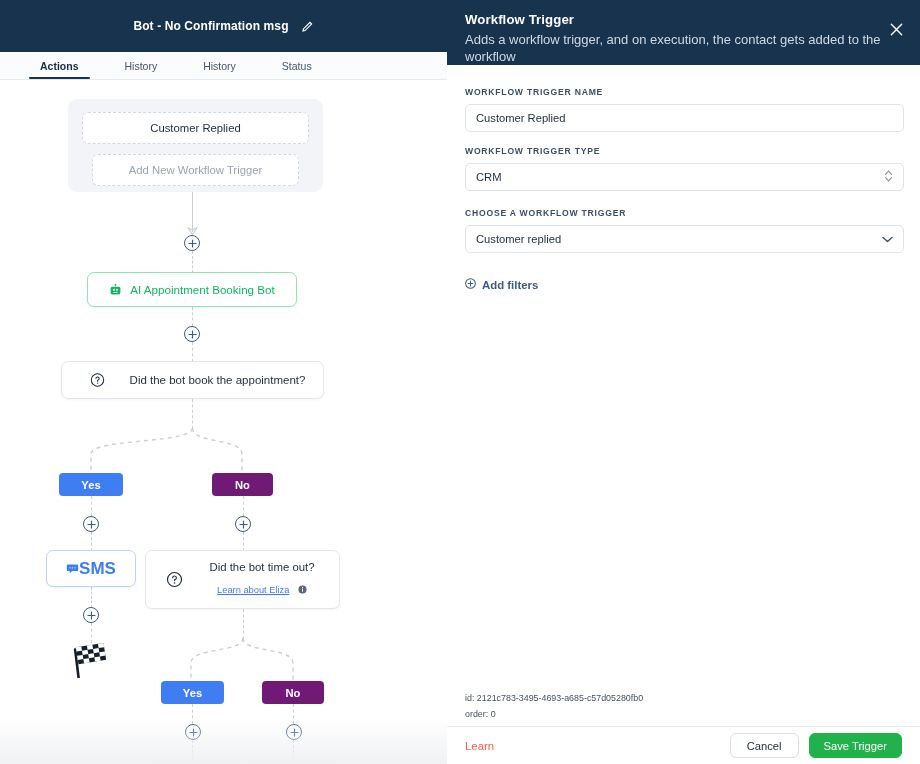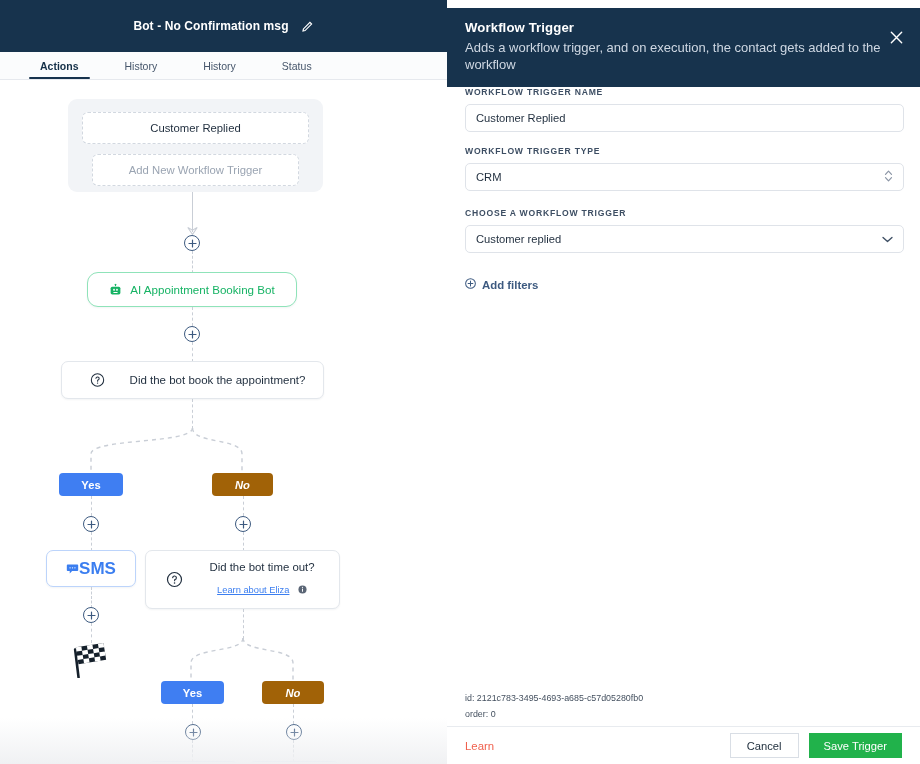--- a/index.html
+++ b/index.html
@@ -83,37 +83,37 @@
     border:1.3px solid #bcd4fb; justify-content:center; 
     color:#3b7ef0; font-size:17px; font-weight:600;
   }
 
   .badge {
     position:absolute; height:23px; border-radius:4px;
     display:flex; align-items:center; justify-content:center;
     color:#fff; font-size:11.2px; font-weight:600;
   }
   .badge.yes { background:#3f7ef2; }
-  .badge.no  { background:#a16207;font-style:italic; }
+  .badge.no  { background:#701a75; }
 
   .q2-text { font-size:11.4px; color:#1f2d3d; font-weight:500; line-height:1.2; }
   .q2-link { font-size:9.3px; color:#3b7ef0; text-decoration:underline; }
   .infodot { display:inline-block; vertical-align:-1px; margin-left:4px; }
 
   .stub { position:absolute; border:1.3px solid #bcd4fb; border-radius:7px; background:#fff; }
 
   .fadeout {
     position:absolute; left:0; bottom:0; width:447px; height:46px;
     background:linear-gradient(to bottom, rgba(255,255,255,0) 0%, #f0f1f3 100%);
     pointer-events:none;
   }
 
   
   .panel { position:absolute; left:447px; top:0; width:473px; height:764px; background:#ffffff; }
-  .panel-head { position:absolute; left:0; top:0; width:473px; height:79px; background:#17334d; padding:12px 18px 4px 18px;margin-top:8px; }
+  .panel-head { position:absolute; left:0; top:0; width:473px; height:65px; background:#17334d; padding:12px 18px 4px 18px; }
   .panel-title { color:#fff; font-size:13.2px; font-weight:700; letter-spacing:.1px; }
   .panel-sub { color:#cfd8e3; font-size:13px; margin-top:5px; line-height:1.3; }
   .panel-close { position:absolute; right:16px; top:22px; width:15px; height:15px; cursor:pointer; }
 
   .panel-body { position:absolute; left:0; top:65px; width:473px; height:620px; padding:22px 18px 0 18px; overflow:hidden; }
 
   .flabel {
     font-size:8.6px; font-weight:700; color:#3d4e63; letter-spacing:.78px;
     text-transform:uppercase; margin-bottom:7px;
   }
@@ -136,21 +136,21 @@
     color:#3d5a80; font-size:11.4px; font-weight:600; cursor:pointer;
   }
 
   .panel-foot { position:absolute; left:0; bottom:0; width:473px; height:79px; }
   .meta { position:absolute; left:18px; top:5px; font-size:8.9px; color:#44505f; line-height:1.85; }
   .foot-divider { position:absolute; left:0; top:41px; width:473px; height:1px; background:#e8ebef; }
   .foot-actions { position:absolute; left:0; top:42px; width:473px; height:37px; display:flex; align-items:center; padding:0 18px; }
   .btn-delete { color:#f0604d; font-size:11.4px; cursor:pointer; }
   .spacer { flex:1; }
   .btn {
-    height:25px; border-radius:0; font-size:11.2px; display:flex; align-items:center; justify-content:center;
+    height:25px; border-radius:6px; font-size:11.2px; display:flex; align-items:center; justify-content:center;
     font-family:"Liberation Sans",sans-serif; cursor:pointer;
   }
   .btn-cancel { border:1px solid #d9dee5; background:#fff; color:#22313f; padding:0 16px; margin-right:10px; }
   .btn-save { background:#21b24b; color:#fff; padding:8px 14px; font-weight:400; border:1px solid #21b24b; }
 </style>
 </head>
 <body>
 
 <div id="app">
 
@@ -187,21 +187,21 @@
       </svg>
 
       <div class="plusnode" style="left:184px; top:155px;">
         <svg width="9" height="9" viewBox="0 0 9 9">
           <path d="M4.5 1 V8 M1 4.5 H8" stroke="#3d5a80" stroke-width="1.2" stroke-linecap="round"></path>
         </svg>
       </div>
 
       <div class="vline" style="left:192px; top:171px; height:27px;"></div>
 
-      <div class="node node-bot" style="left:87px; top:192px; width:210px; height:35px;border-radius:11px;">
+      <div class="node node-bot" style="left:87px; top:192px; width:210px; height:35px;">
         <svg width="13" height="13" viewBox="0 0 16 16">
           <rect x="2" y="4.5" width="12" height="9.5" rx="2" fill="#16b364"></rect>
           <rect x="5.2" y="7.2" width="2" height="2.3" rx=".5" fill="#fff"></rect>
           <rect x="8.8" y="7.2" width="2" height="2.3" rx=".5" fill="#fff"></rect>
           <rect x="5.2" y="11" width="5.6" height="1.3" rx=".6" fill="#fff"></rect>
           <rect x="7.3" y="1" width="1.4" height="3" rx=".6" fill="#16b364"></rect>
         </svg>
         <span>AI Appointment Booking Bot</span>
       </div>
 

